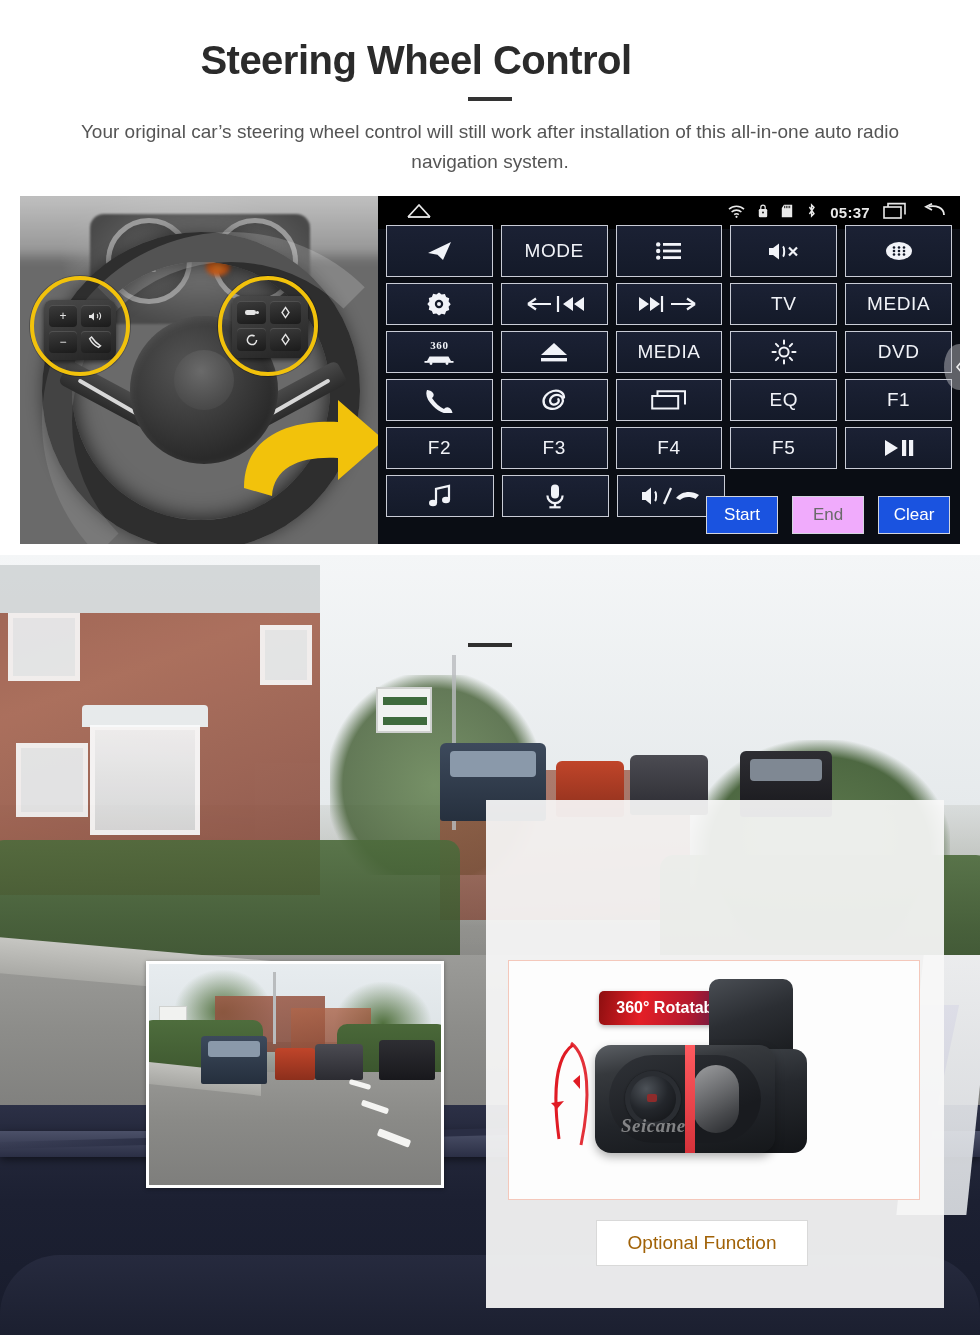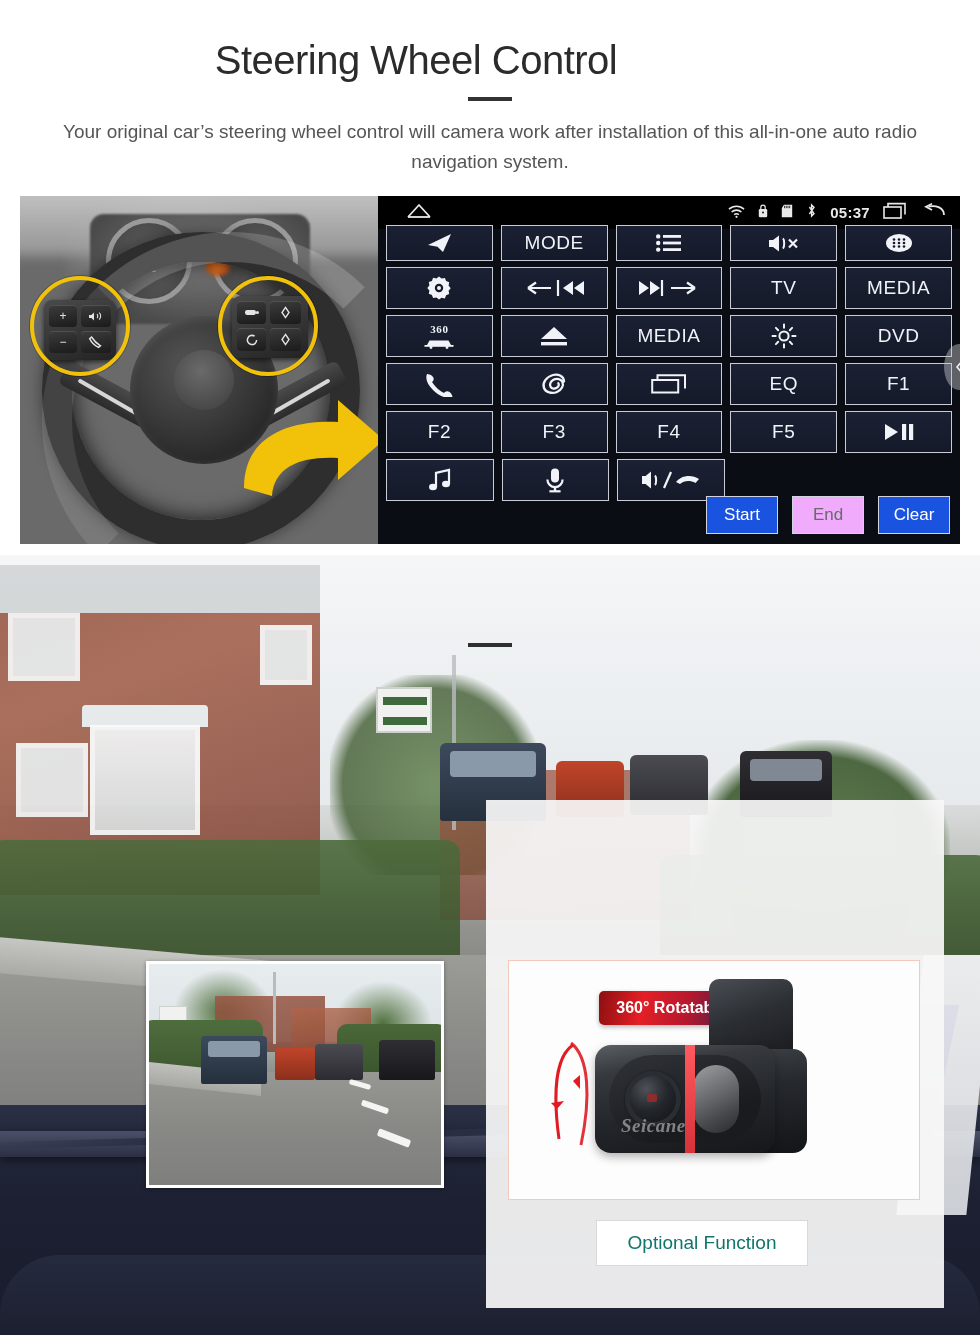--- a/index.html
+++ b/index.html
@@ -10,21 +10,21 @@
     position:relative;
     overflow:hidden;
   }
 
   
   .sec-swc { position:absolute; left:0; top:0; width:980px; height:555px; background:#fff; }
 
   .swc-title {
     position:absolute; left:0; top:38px; width:832px;
     text-align:center;
-    font-size:40px; font-weight:normal; color:#2b2b2b;
+    font-size:40px; font-weight:bold; color:#2b2b2b;
     letter-spacing:-0.5px;
   }
   .title-rule {
     position:absolute; left:50%; top:97px; margin-left:-22px;
     width:44px; height:4px; background:#333;
   }
   .swc-sub {
     position:absolute; left:40px; top:117px; width:900px;
     text-align:center; font-size:19px; line-height:30px; color:#555;
   }
@@ -152,21 +152,21 @@
   }
   .grid-row { display:flex; gap:8px; margin-bottom:6px; }
   .swc-btn {
     flex:1; height:42px;
     background:linear-gradient(180deg,#1b2134,#141a29);
     border:1px solid #c9ccd6;
     display:flex; align-items:center; justify-content:center;
     color:#f1f3f8; font-size:19px; letter-spacing:.6px;
     font-family:"Liberation Sans", sans-serif;
   }
-  .swc-btn.r1 { height:36px; margin-top:-4px; }
+  .swc-btn.r1 { height:52px; margin-top:-4px; }
   .swc-btn.empty { visibility:hidden; border:none; background:none; }
   .swc-btn svg { display:block; }
   .b360 { display:flex; flex-direction:column; align-items:center; line-height:1;font-family:Liberation Serif, serif; }
   .b360 span { font-size:11px; font-weight:bold; margin-bottom:1px; }
 
   .action-row {
     position:absolute; right:10px; bottom:10px;
     display:flex; gap:14px;
   }
   .act-btn {
@@ -443,31 +443,31 @@
     position:absolute; left:112px; top:154px;
     color:rgba(215,215,215,.55); font-size:19px; font-style:italic; font-weight:bold;
     font-family:"Liberation Serif", serif; letter-spacing:.5px;
   }
   .rot-arrow { position:absolute; left:38px; top:74px; width:48px; height:128px; }
 
   .opt-btn {
     position:absolute; left:110px; top:420px; width:212px; height:46px;
     border:1px solid #d9d9d9; background:#fff;
     display:flex; align-items:center; justify-content:center;
-    color:#0f766e; font-size:19px;
+    color:#a16207; font-size:19px;
   }
 </style>
 </head>
 <body>
 
 <div class="sec-swc">
 
   <div class="swc-title">Steering Wheel Control</div>
   <div class="title-rule"></div>
-  <div class="swc-sub">Your original car’s steering wheel control will camera work after installation of this all-in-one auto radio navigation system.</div>
+  <div class="swc-sub">Your original car’s steering wheel control will still work after installation of this all-in-one auto radio navigation system.</div>
 
   <div class="photo-strip">
 
     <div class="wheel-photo">
       <div class="dash-top"></div>
       <div class="cluster"></div>
       <div class="gauge g1">
           <span class="gauge-num">2</span>
         </div>
       <div class="gauge g2"></div>

